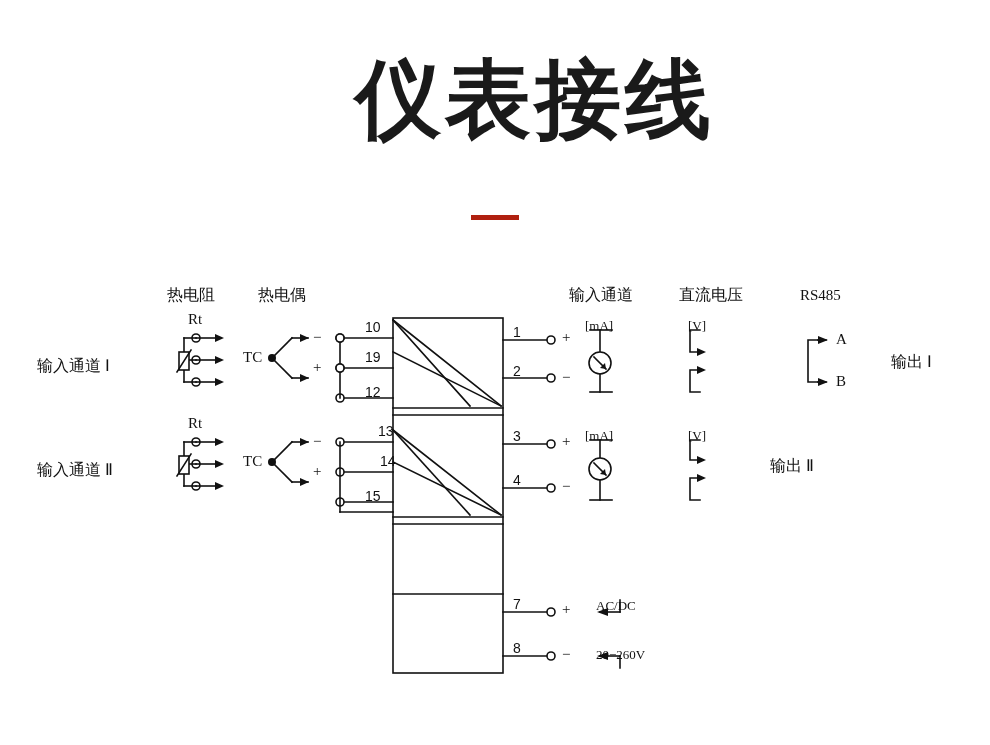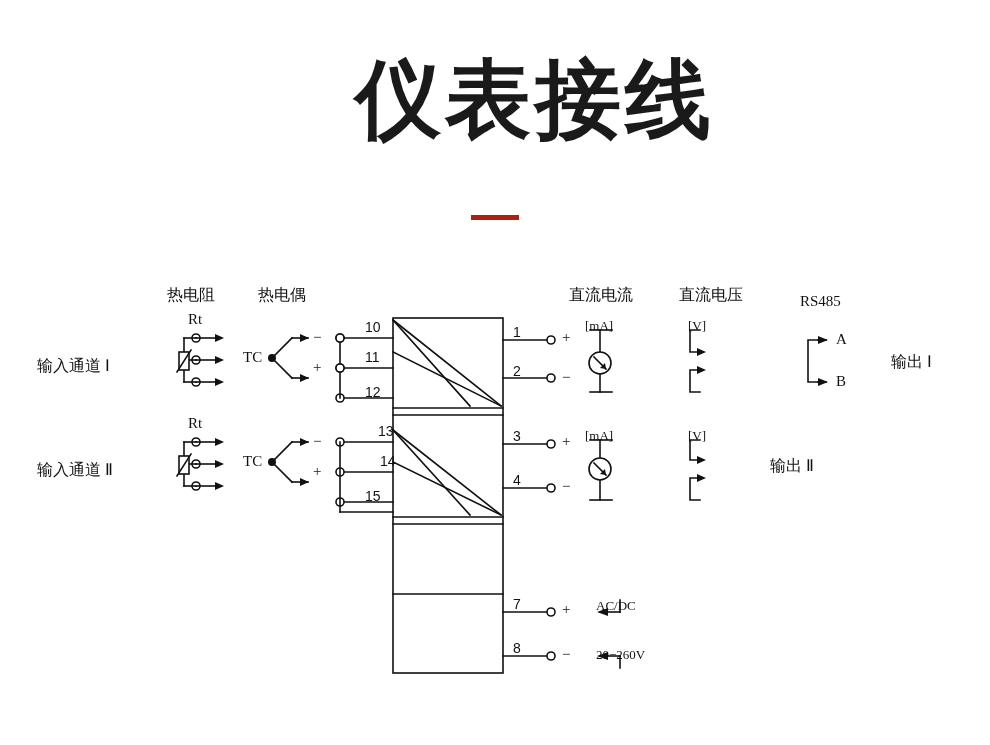--- a/index.html
+++ b/index.html
@@ -215,40 +215,40 @@
       <polygon points="608,608 597,612 608,616" fill="#111111" stroke="none"></polygon>
       <line x1="620" y1="612" x2="620" y2="600"></line>
       <polyline points="620,656 600,656"></polyline>
       <polygon points="608,652 597,656 608,660" fill="#111111" stroke="none"></polygon>
       <line x1="620" y1="656" x2="620" y2="668"></line>
     </g>
   </svg>
 
   <div class="lbl lbl-cn" style="left:167px; top:287px;">热电阻</div>
   <div class="lbl lbl-cn" style="left:258px; top:287px;">热电偶</div>
-  <div class="lbl lbl-cn" style="left:569px; top:287px;">直流电流</div>
+  <div class="lbl lbl-cn" style="left:569px; top:287px;">输入通道</div>
   <div class="lbl lbl-cn" style="left:679px; top:287px;">直流电压</div>
-  <div class="lbl" style="left:800px; top:288px;margin-top:6px;">RS485</div>
+  <div class="lbl" style="left:800px; top:288px;">RS485</div>
 
   <div class="lbl lbl-cn" style="left:37px; top:358px;">输入通道 Ⅰ</div>
   <div class="lbl lbl-cn" style="left:37px; top:462px;">输入通道 Ⅱ</div>
 
   <div class="lbl" style="left:188px; top:312px;">Rt</div>
   <div class="lbl" style="left:188px; top:416px;">Rt</div>
 
   <div class="lbl" style="left:243px; top:350px;">TC</div>
   <div class="lbl" style="left:243px; top:454px;">TC</div>
 
   <div class="lbl" style="left:313px; top:330px;">−</div>
   <div class="lbl" style="left:313px; top:360px;">+</div>
   <div class="lbl" style="left:313px; top:434px;">−</div>
   <div class="lbl" style="left:313px; top:464px;">+</div>
 
   <div class="lbl lbl-num" style="left:365px; top:320px;">10</div>
-  <div class="lbl lbl-num" style="left:365px; top:350px;">11</div>
+  <div class="lbl lbl-num" style="left:365px; top:350px;">19</div>
   <div class="lbl lbl-num" style="left:365px; top:385px;">12</div>
   <div class="lbl lbl-num" style="left:378px; top:424px;">13</div>
   <div class="lbl lbl-num" style="left:374px; top:454px;margin-left:6px;">14</div>
   <div class="lbl lbl-num" style="left:365px; top:489px;">15</div>
 
   <div class="lbl lbl-num" style="left:513px; top:325px;">1</div>
   <div class="lbl lbl-num" style="left:513px; top:364px;">2</div>
   <div class="lbl lbl-num" style="left:513px; top:429px;">3</div>
   <div class="lbl lbl-num" style="left:513px; top:473px;">4</div>
   <div class="lbl lbl-num" style="left:513px; top:597px;">7</div>

